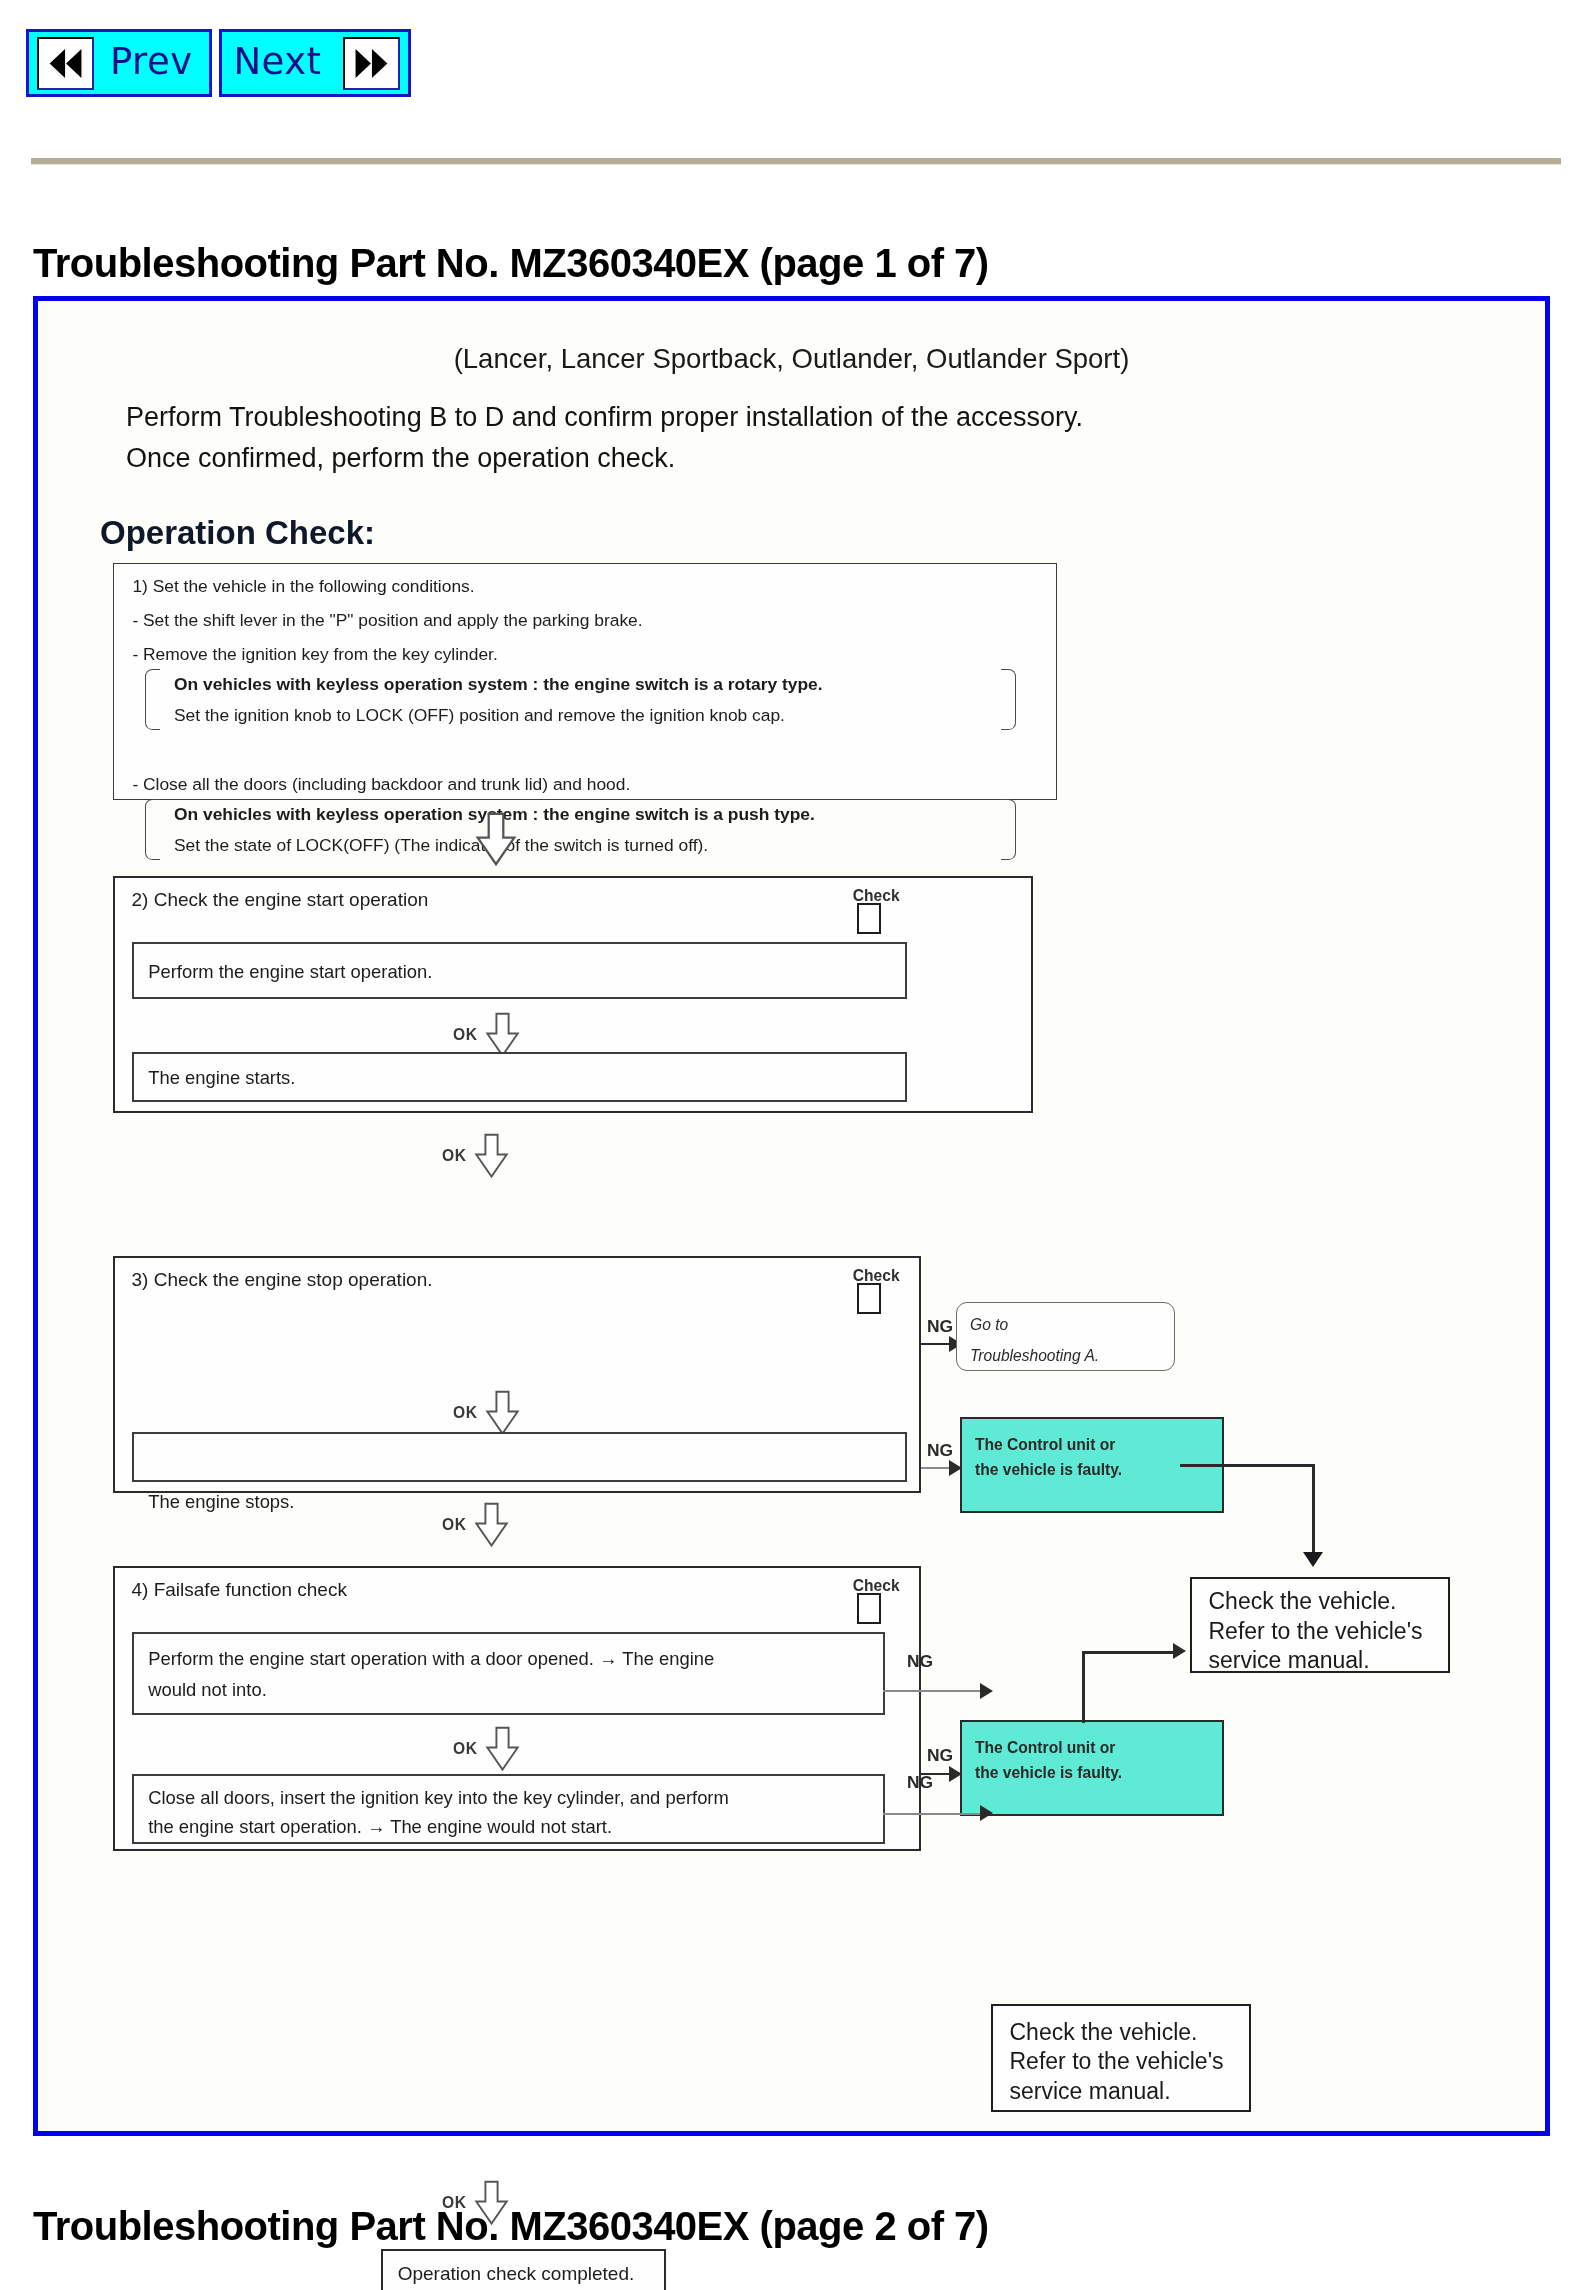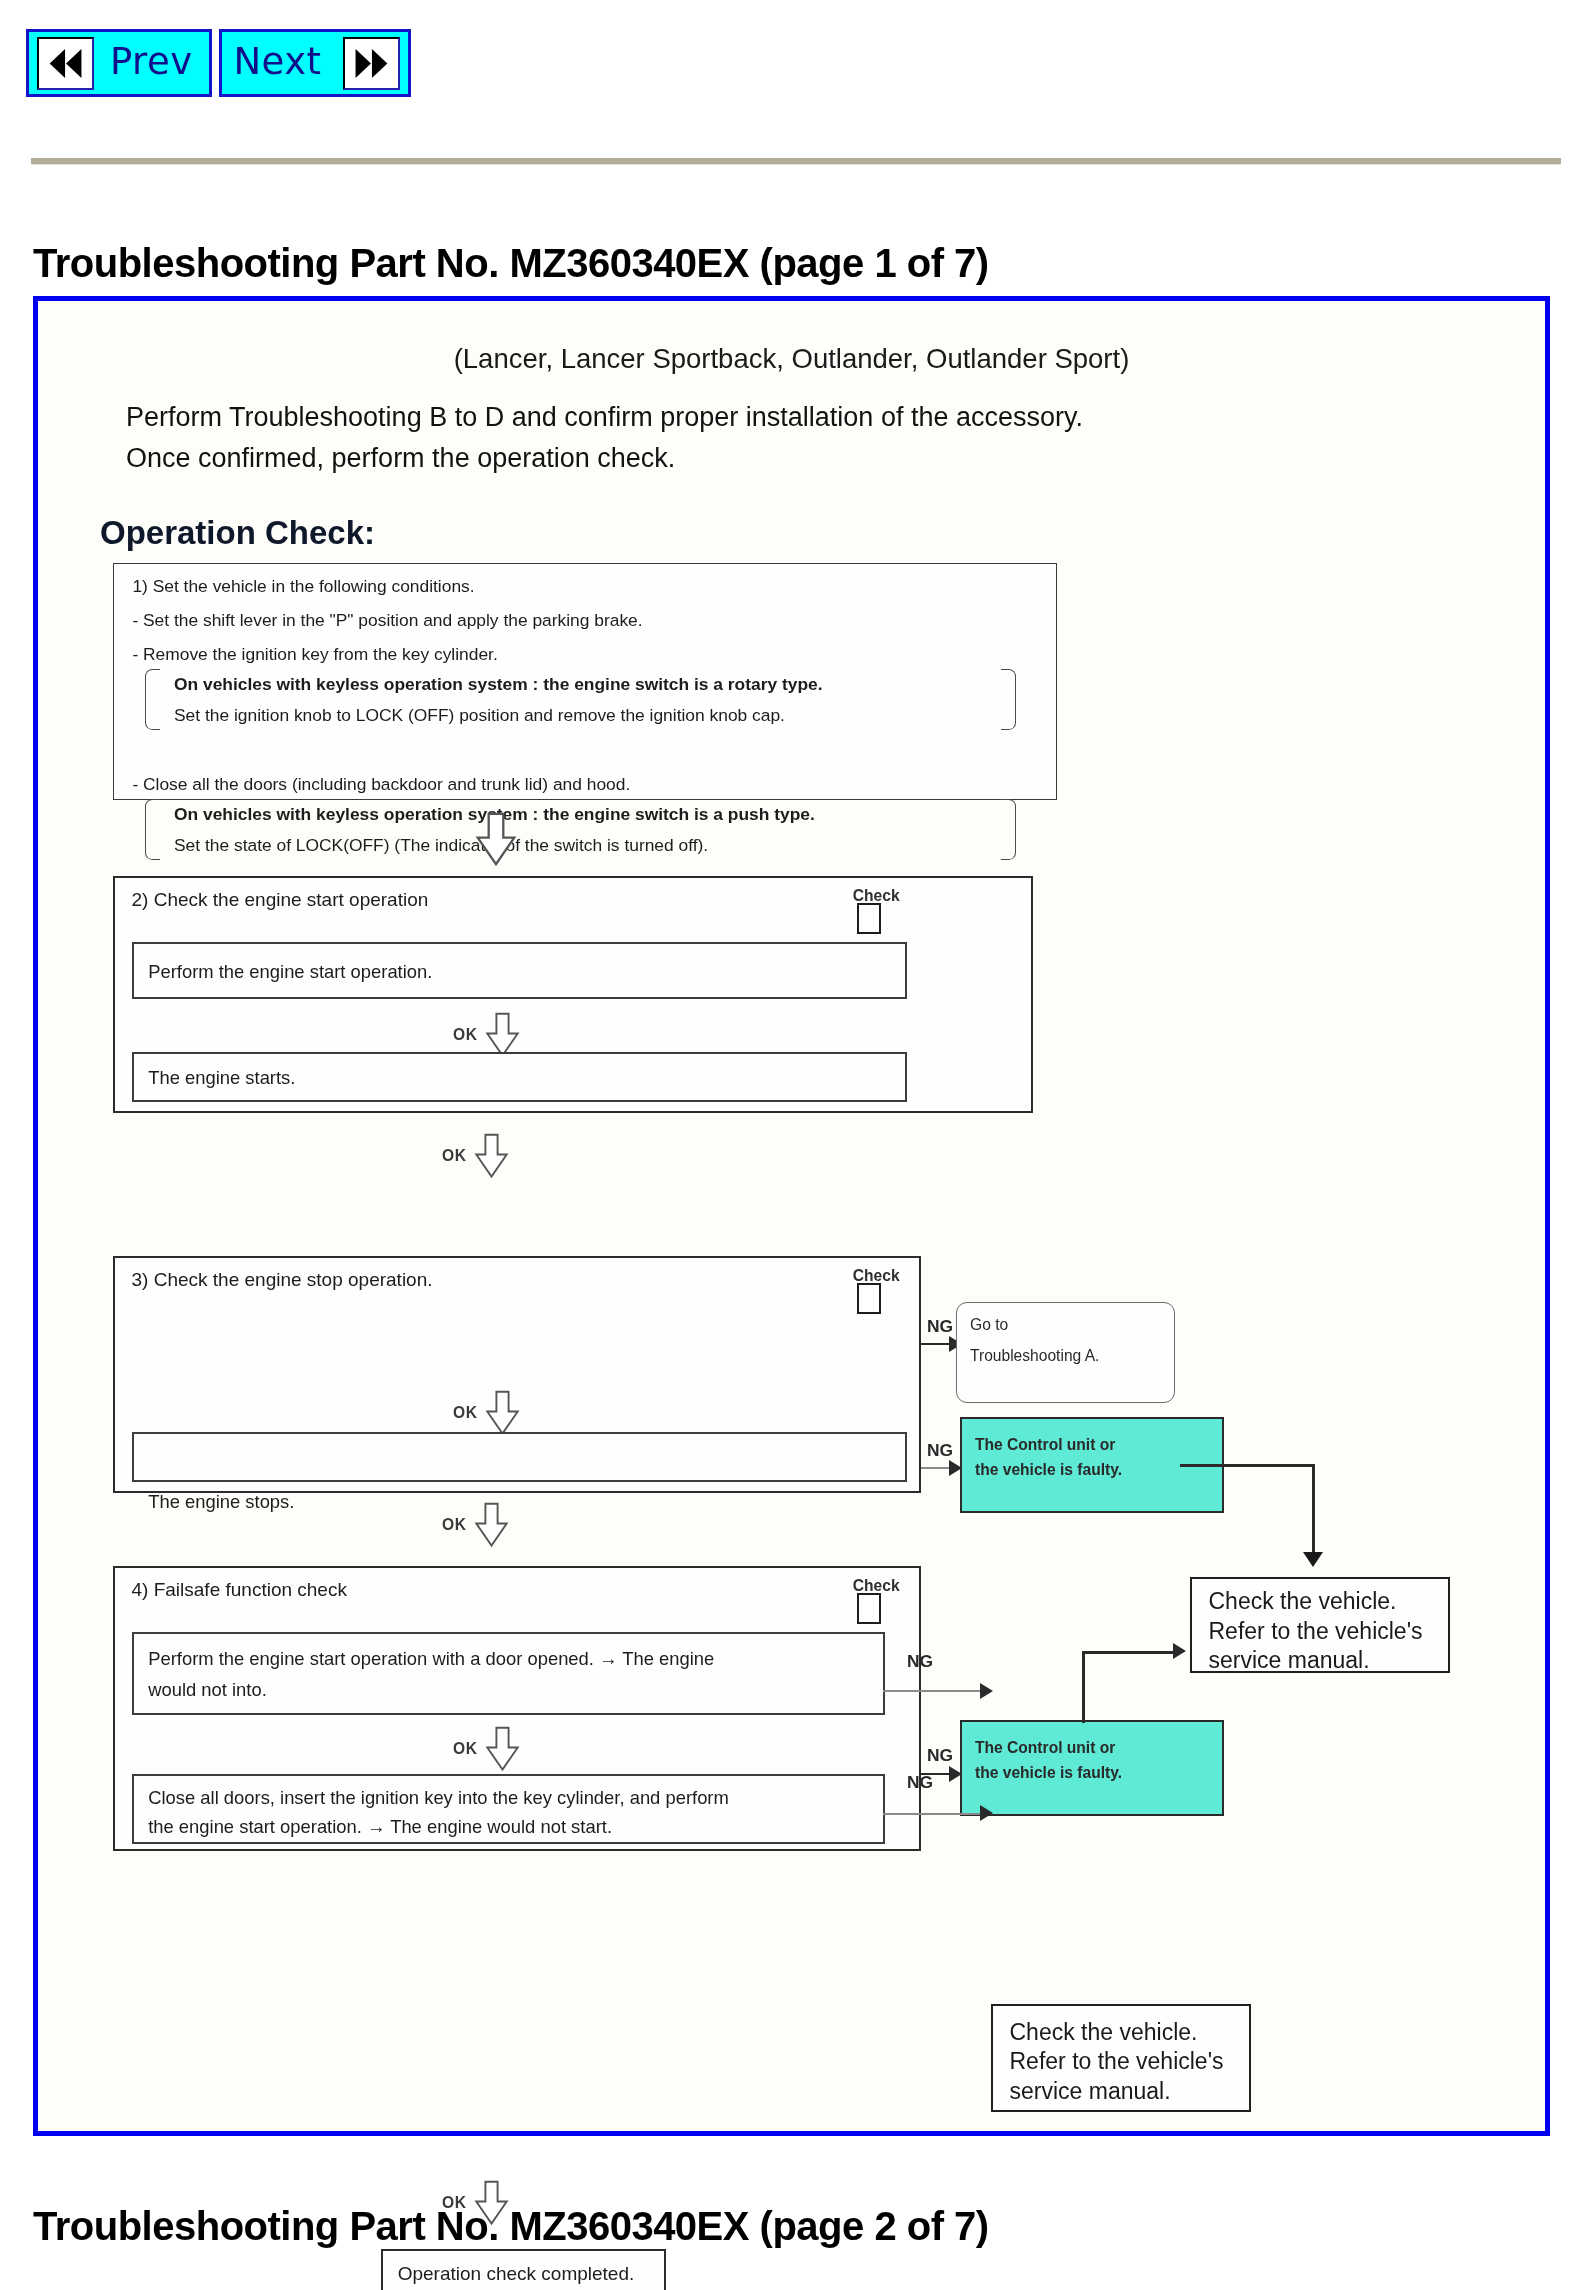--- a/index.html
+++ b/index.html
@@ -230,22 +230,22 @@
     background: #fefefe;
     box-sizing: border-box;
   }
   .inner-box .itxt {
     position: absolute; left: 14.7px; font-size: 18.4px;
     color: #1c1c1c; line-height: 31px; white-space: nowrap;
   }
 
   
   #goto-box {
-    left: 918px; top: 1001px; width: 219px; height: 101px;
-    border: 1.8px solid #6b6b6b; border-radius: 11px;
+    left: 918px; top: 1001px; width: 219px; height: 69px;
+    border: 1.8px solid #6b6b6b; border-radius: 11px; font-style: italic;
   }
   #goto-box .gt { position: absolute; left: 13px; font-size: 15.6px; color: #2a2a2a; }
   #goto-box .gt.a { top: 13px; }
   #goto-box .gt.b { top: 44px; }
 
   .ctrl-box {
     position: absolute; width: 264px; height: 96px;
     border: 2.8px solid #2a2a2a; background: #5eead4; box-sizing: border-box;
   }
   #ctrl-box-1 { left: 922px; top: 1116px; }

